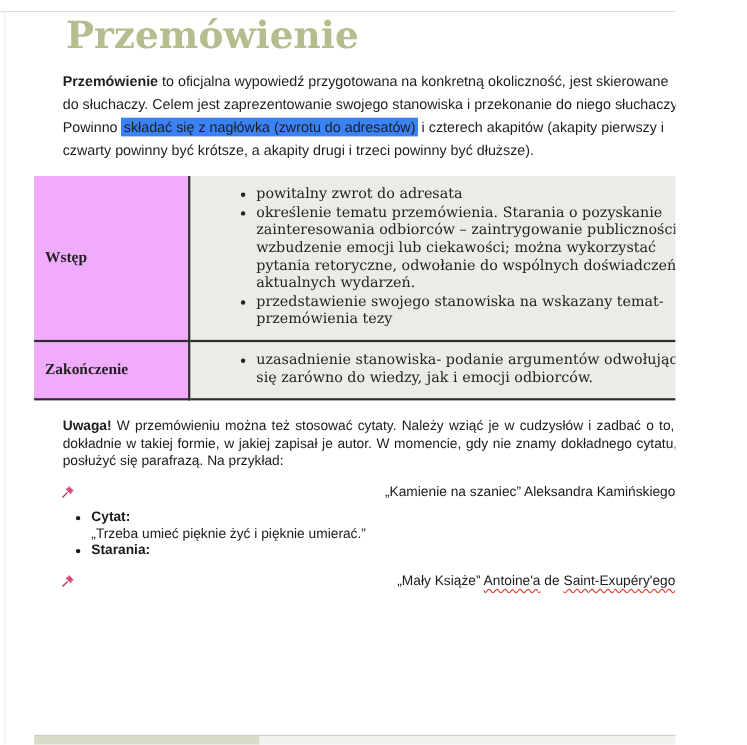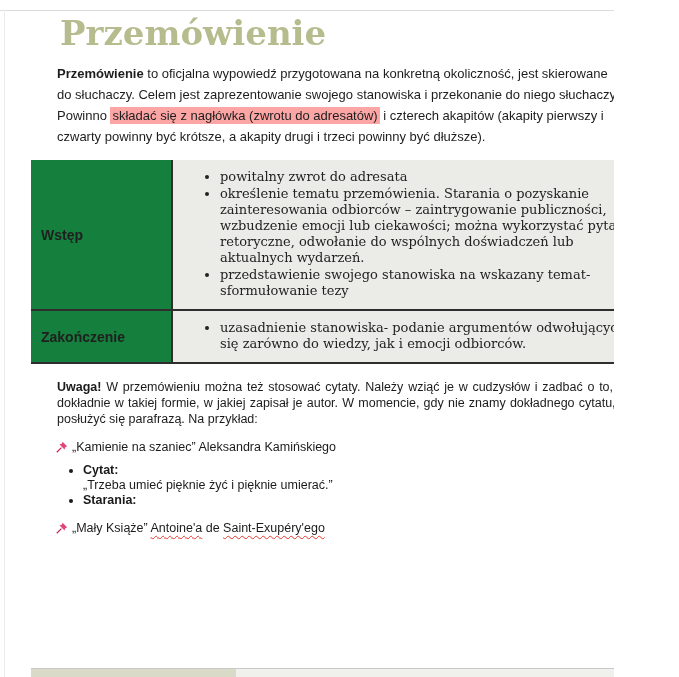--- a/index.html
+++ b/index.html
@@ -10,49 +10,49 @@
   .hairline-top{position:absolute;top:10px;left:0;width:679px;height:1px;background:#dcdcdc;}
   .hairline-left{position:absolute;top:10px;left:4px;width:1px;height:667px;background:#ececec;}
 
   h1.title{
     margin:14px 0 0 60px;font-family:"DejaVu Serif","Liberation Serif",serif;
     font-weight:bold;font-size:34px;line-height:38px;color:#b7bc8f;letter-spacing:0px;
   }
   p.intro{
     margin:11px 0 0 57px;width:567px;font-size:13px;line-height:21px;color:#1d1d1d;
   }
-  mark.hl{background:#fca5a5;color:#1d1d1d;padding:1px 2px;}
+  mark.hl{background:#3b82f6;color:#1d1d1d;padding:1px 2px;}
   h2.h-sans{
     margin:10px 0 0 57px;font-size:14px;font-weight:bold;color:#111;
   }
   table.schema{
     margin:13px 0 0 31px;width:629px;border-collapse:collapse;table-layout:fixed;
   }
   table.schema td{vertical-align:middle;}
   td.lbl{
-    width:126px;background:#15803d;border-right:2px solid #2e2e2e;border-bottom:2px solid #2e2e2e;
-    font-family:Liberation Sans, sans-serif;font-weight:bold;font-size:14px;
+    width:126px;background:#f0abfc;border-right:2px solid #2e2e2e;border-bottom:2px solid #2e2e2e;
+    font-family:Liberation Serif, serif;font-weight:bold;font-size:14px;
     color:#1f1f1f;padding:6px 4px 6px 10px;
   }
   td.cnt{
     background:#ebebe8;border-bottom:2px solid #2e2e2e;
     font-family:"DejaVu Serif","Liberation Serif",serif;font-size:13px;line-height:16px;
     color:#222;padding:9px 12px 9px 0;
   }
-  td.cnt ul{margin:0;padding-left:47px;}
+  td.cnt ul{margin:0;padding-left:60px;}
   td.cnt li{margin:0 0 1px 0;}
 
   p.note{
     margin:15px 0 0 57px;width:601px;font-size:12.5px;line-height:16px;
     color:#1b1b1b;text-align:justify;
   }
   p.note + p.note{margin-top:10px;}
 
   .ex-head{
-    margin:13px 0 0 55px;font-size:12.5px;color:#1b1b1b;display:flex;align-items:center;gap:3px;
+    margin:13px 0 0 55px;font-size:12.5px;color:#1b1b1b;display:flex;align-items:center;gap:3px;justify-content:space-between;
   }
   .ex-head .pin{width:14px;height:14px;flex:0 0 auto;}
   .sq{
     text-decoration:underline;text-decoration-style:wavy;
     text-decoration-color:#e5372f;text-decoration-thickness:1px;text-underline-offset:3px;
   }
   ul.ex-list{
     margin:9px 12px 0 57px;padding-left:26px;font-size:12.5px;line-height:14.5px;color:#1b1b1b;width:540px;
   }
   ul.ex-list li{margin:0 0 1px 0;}
@@ -77,21 +77,21 @@
 
 
   <table class="schema">
     <tbody>
         <tr>
       <td class="lbl">Wstęp</td>
       <td class="cnt">
         <ul>
           <li>powitalny zwrot do adresata</li>
           <li>określenie tematu przemówienia. Starania o pozyskanie zainteresowania odbiorców – zaintrygowanie publiczności, wzbudzenie emocji lub ciekawości; można wykorzystać pytania retoryczne, odwołanie do wspólnych doświadczeń lub aktualnych wydarzeń.</li>
-          <li>przedstawienie swojego stanowiska na wskazany temat- sformułowanie tezy</li>
+          <li>przedstawienie swojego stanowiska na wskazany temat- przemówienia tezy</li>
         </ul>
       </td>
     </tr>
     <tr>
       <td class="lbl">Zakończenie</td>
       <td class="cnt">
         <ul>
           <li>uzasadnienie stanowiska- podanie argumentów odwołujących się zarówno do wiedzy, jak i emocji odbiorców.</li>
         </ul>
       </td>

